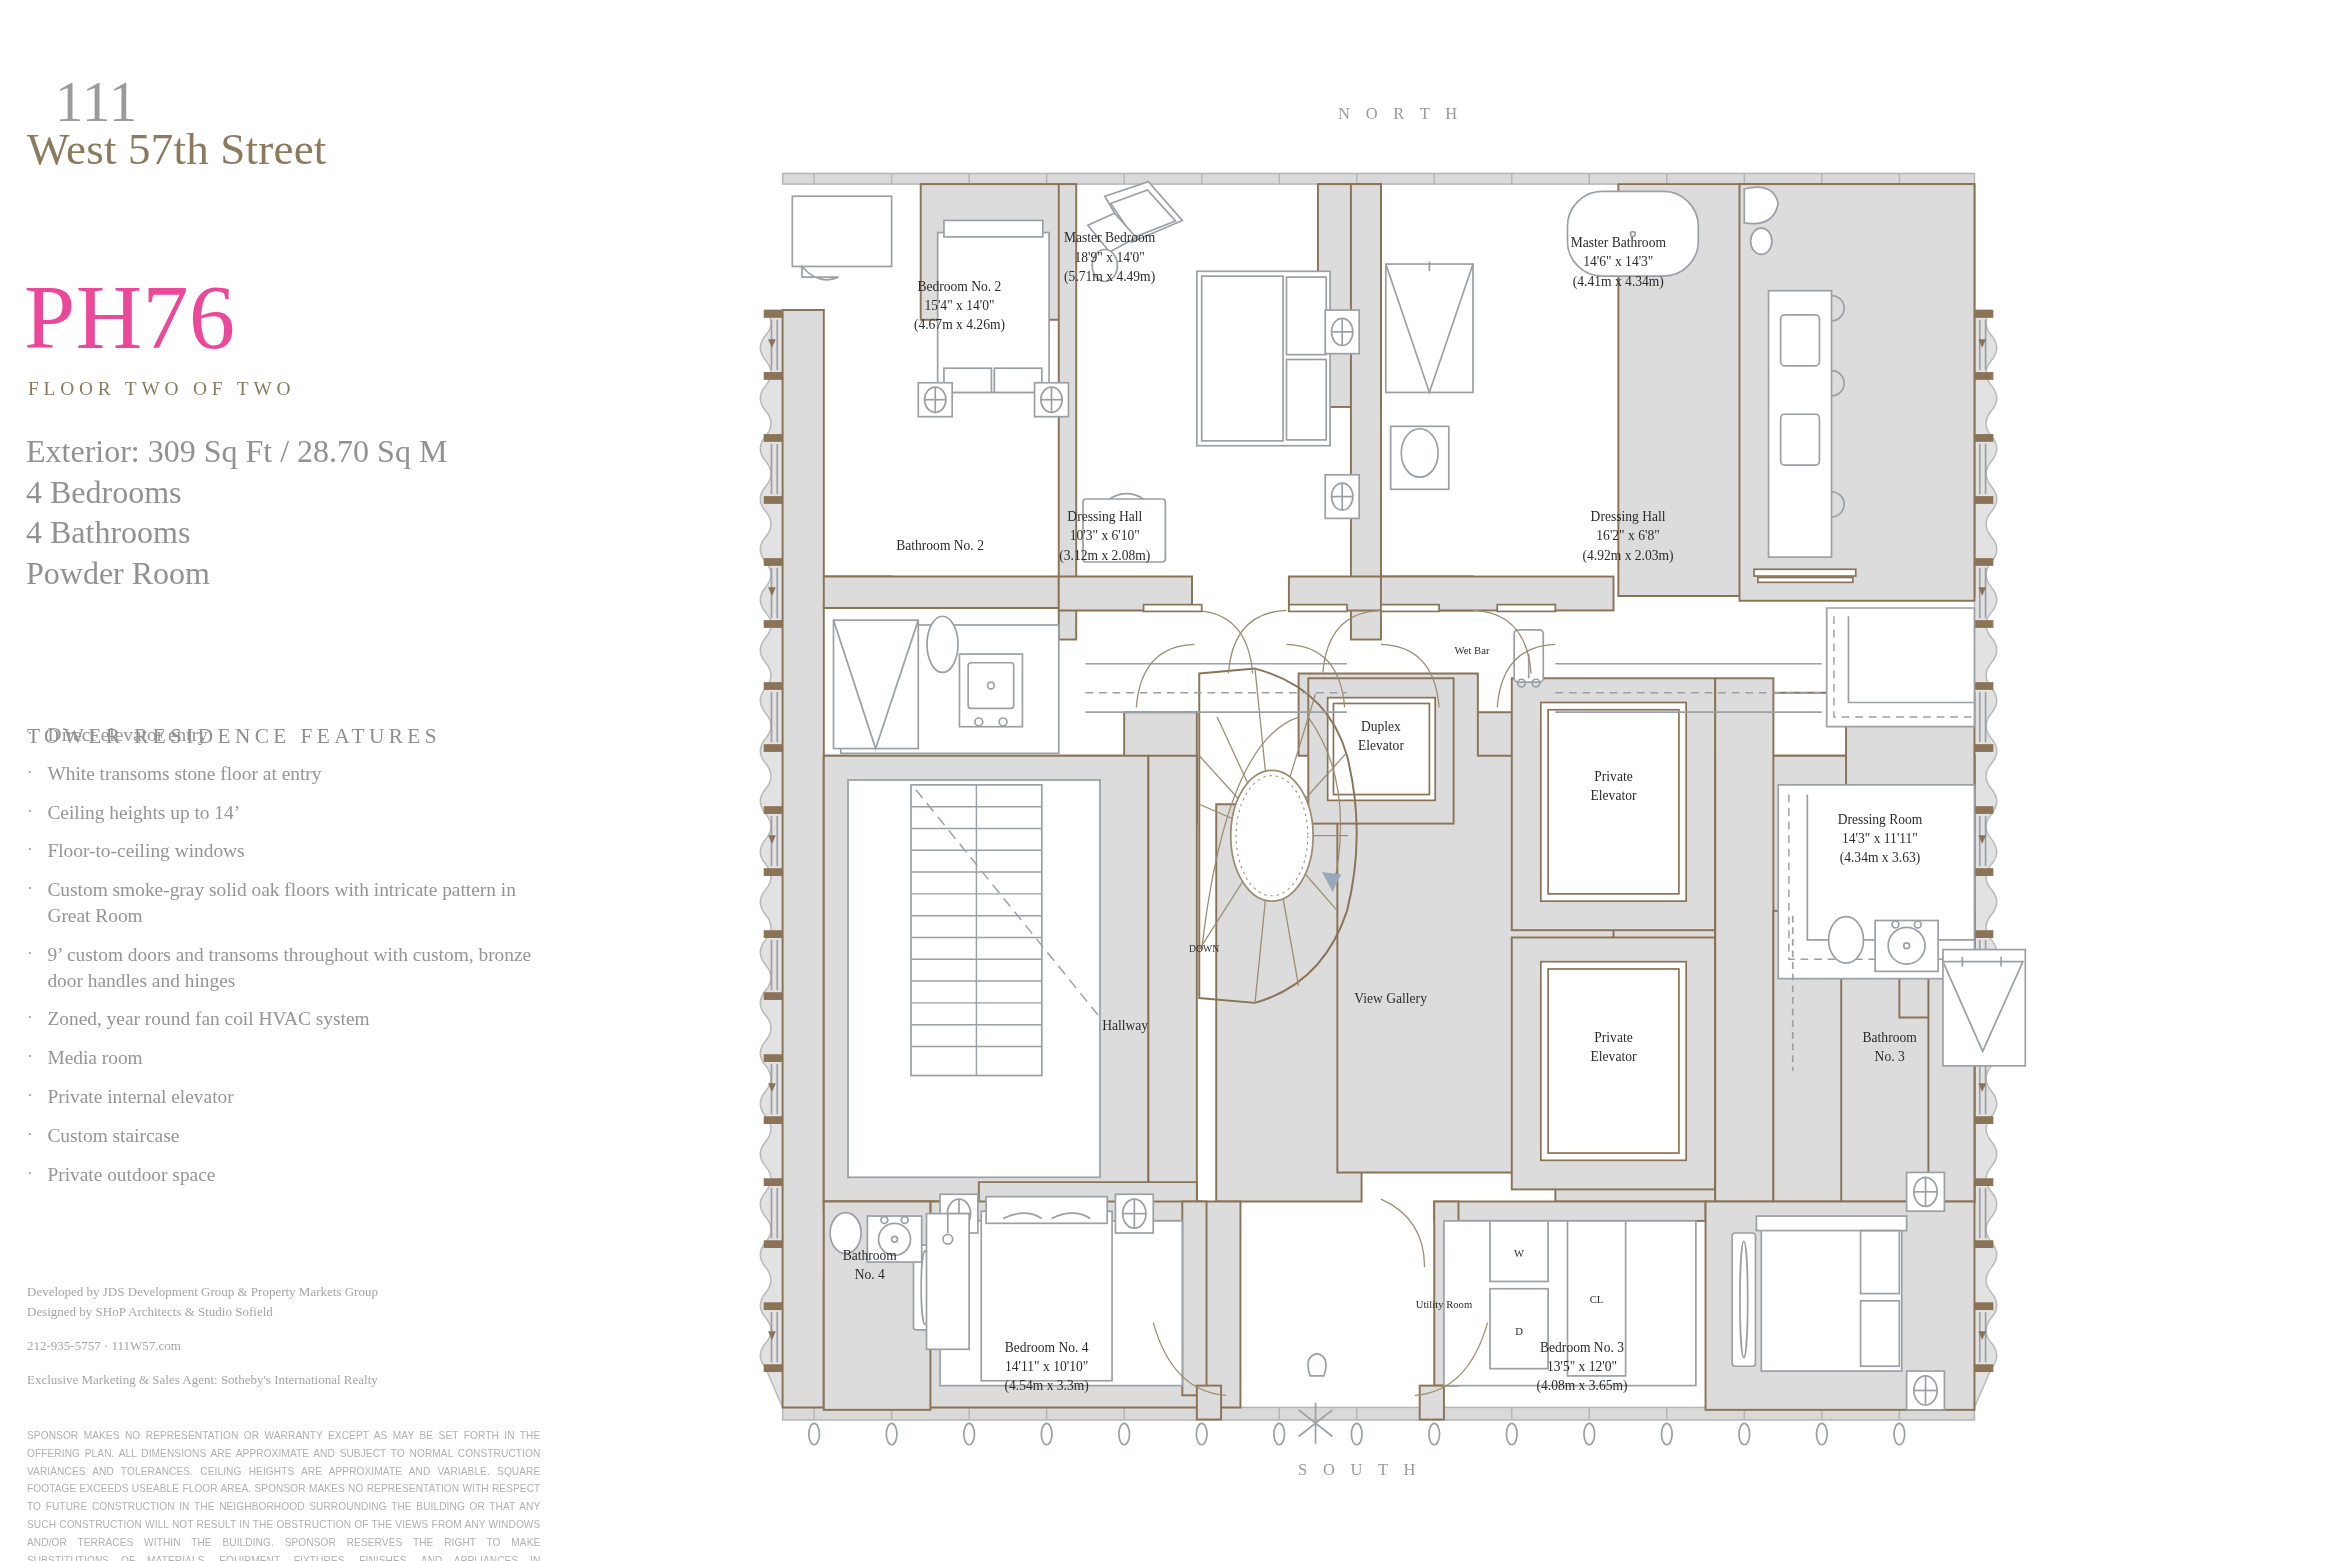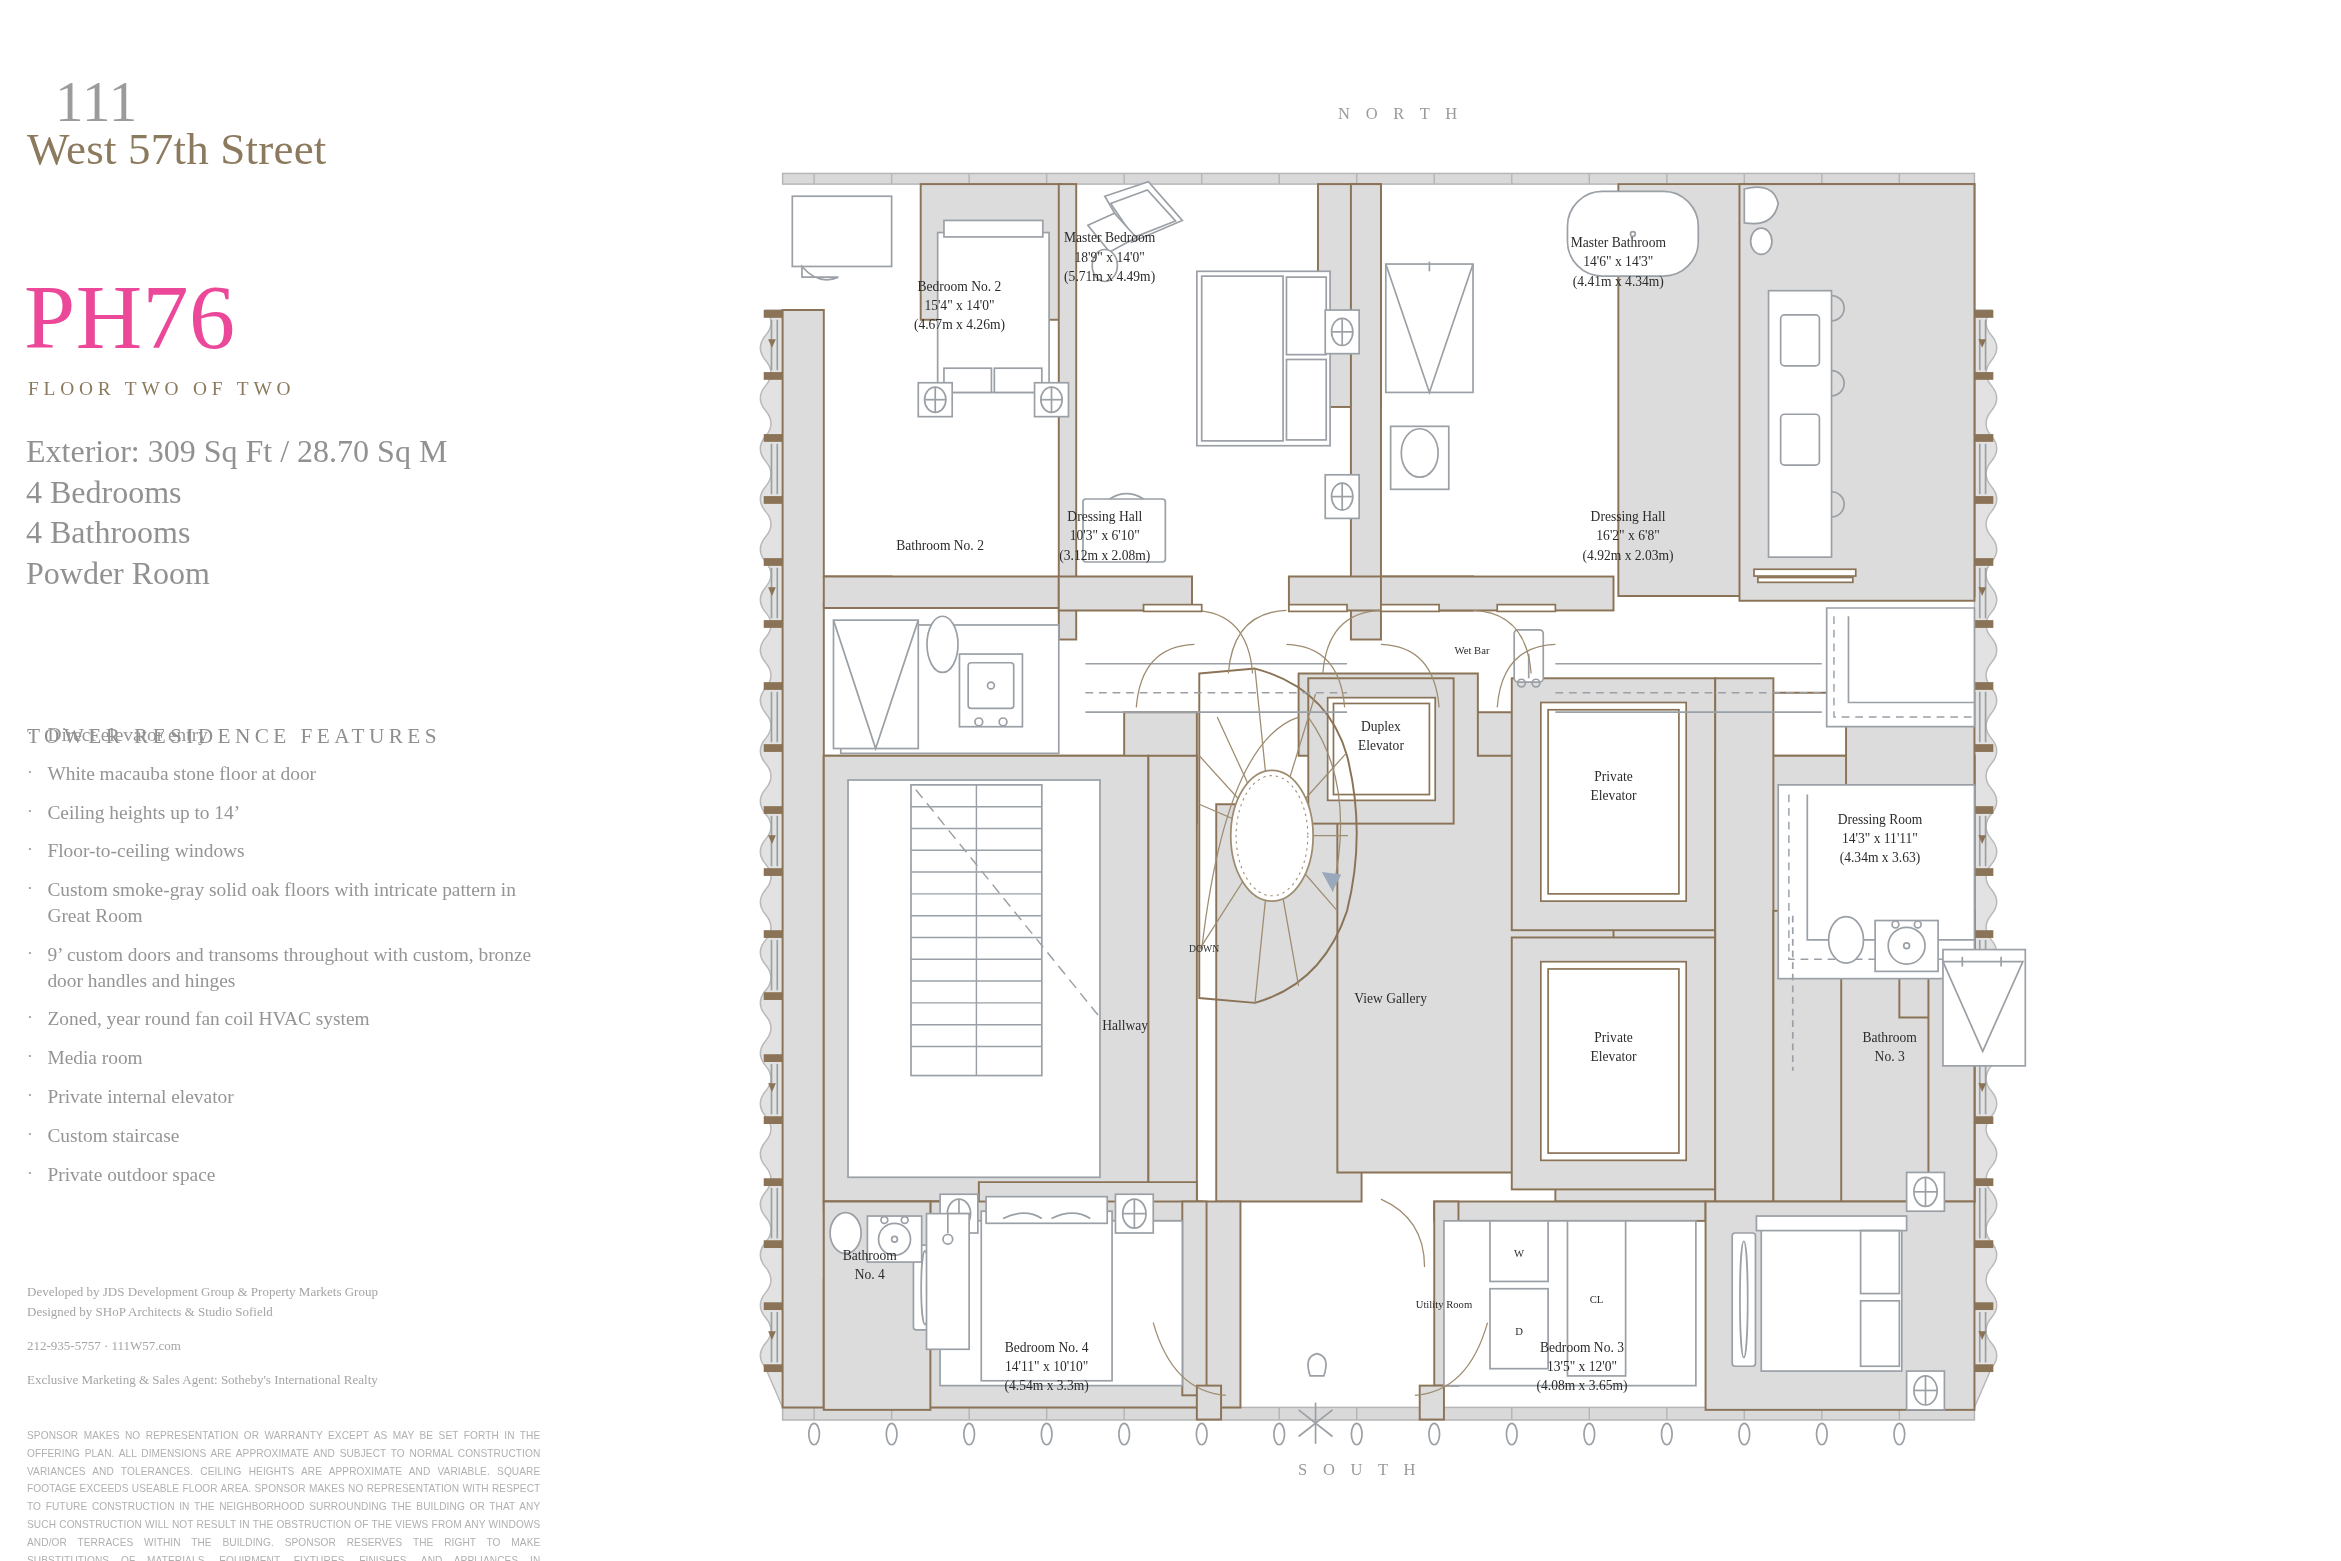--- a/index.html
+++ b/index.html
@@ -70,21 +70,21 @@
 
   <div class="feat-head">TOWER RESIDENCE FEATURES</div>
 
   <div class="feat-list">
     <div class="row">
         <span class="bullet">·</span>
         <span class="txt">Direct elevator entry</span>
       </div>
     <div class="row">
         <span class="bullet">·</span>
-        <span class="txt">White macauba stone floor at door</span>
+        <span class="txt">White transoms stone floor at entry</span>
       </div>
     <div class="row">
         <span class="bullet">·</span>
         <span class="txt">Ceiling heights up to 14’</span>
       </div>
     <div class="row">
         <span class="bullet">·</span>
         <span class="txt">Floor-to-ceiling windows</span>
       </div>
     <div class="row">

